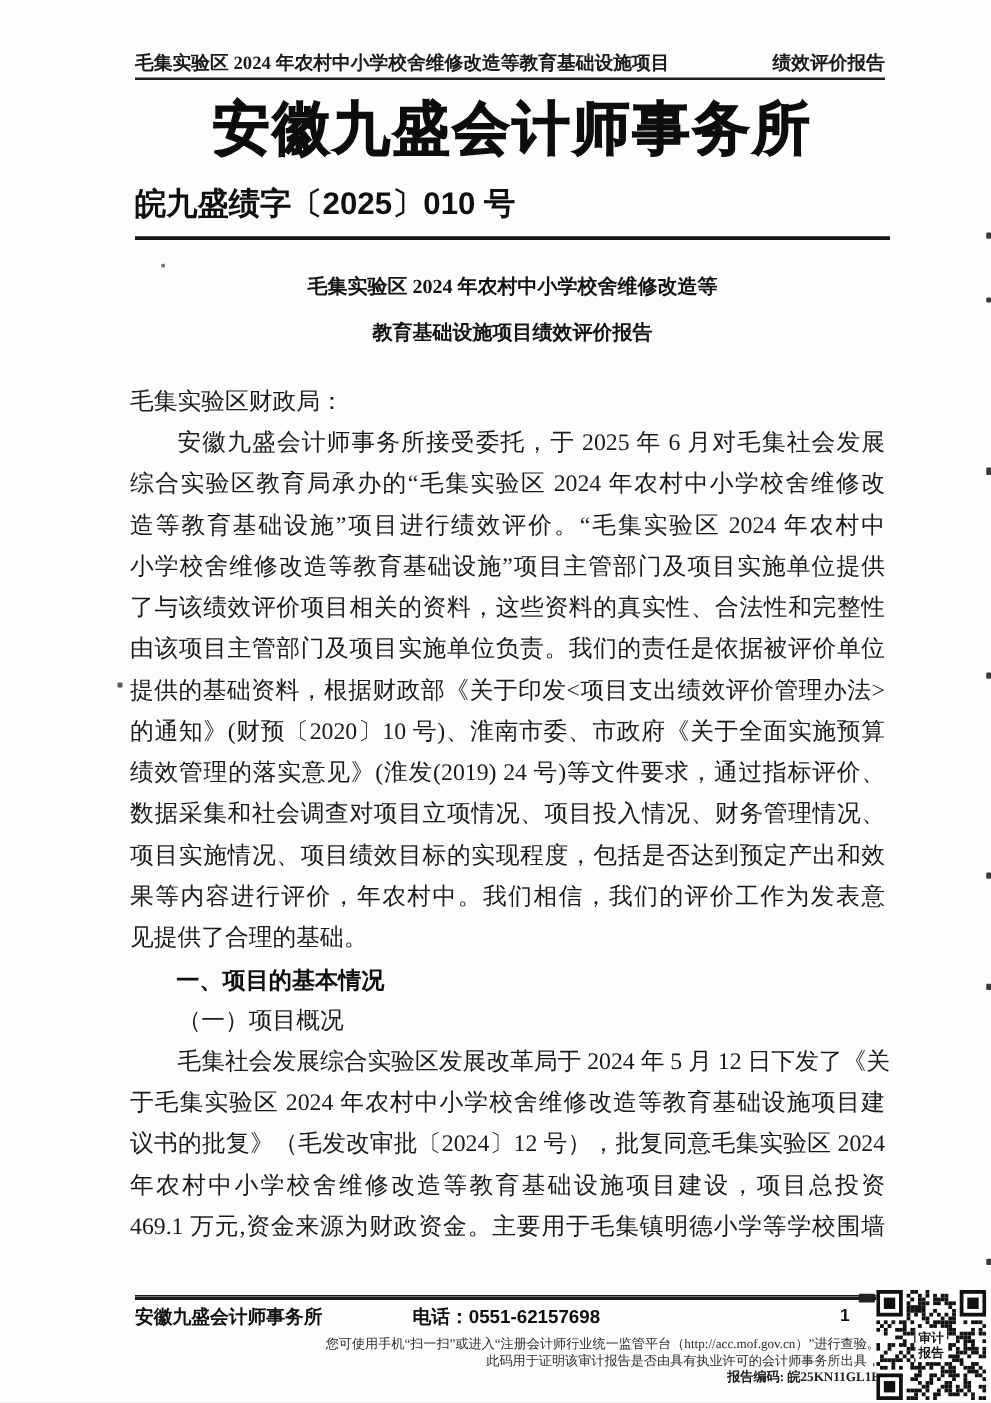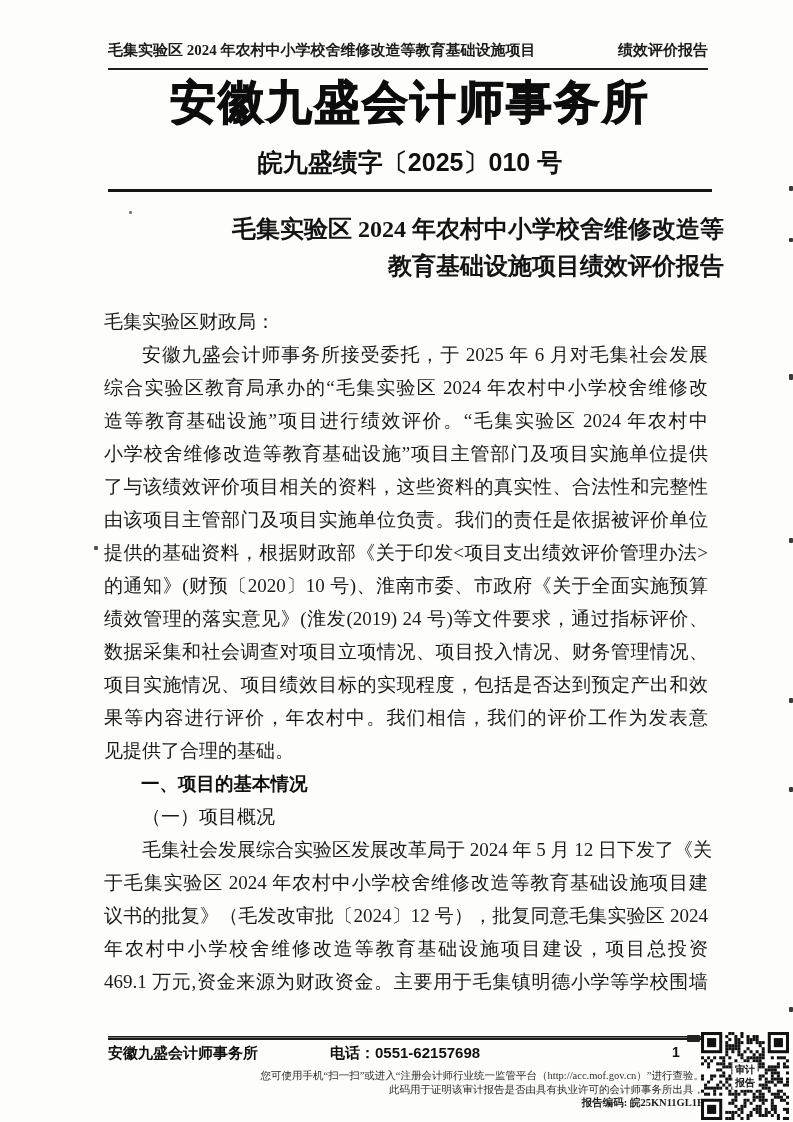--- a/index.html
+++ b/index.html
@@ -11,46 +11,45 @@
     overflow:hidden;
     color:#1b1b1b;
     font-family:"Liberation Serif","DejaVu Serif",serif;
   }
   
   .running-header{
     position:absolute;top:34px;left:108px;width:600px;height:26px;
     display:flex;justify-content:space-between;align-items:flex-end;
     border-bottom:2px solid #1f1f1f;
     font-size:15px;font-weight:700;
-    padding-bottom:8px;
+    padding-bottom:2px;
   }
   
   .masthead{
     position:absolute;top:74px;left:108px;width:604px;
     text-align:center;
     font-family:"Liberation Sans","DejaVu Sans",sans-serif;
     font-weight:900;font-size:46px;line-height:1.25;
     letter-spacing:2px;color:#0d0d0d;
     -webkit-text-stroke:1px #0d0d0d;
   }
   .doc-number{
     position:absolute;top:146px;left:108px;width:604px;
-    text-align:center;
     font-family:"Liberation Sans","DejaVu Sans",sans-serif;
     font-weight:800;font-size:25px;color:#101010;
   }
   .masthead-rule{
     position:absolute;top:189px;left:108px;width:604px;height:3px;
     background:#161616;
   }
   
   .doc-title{
     position:absolute;top:211px;left:96px;width:628px;
-    text-align:right;
-    font-size:24px;line-height:37px;font-weight:700;
+    text-align:center;
+    font-size:16px;line-height:37px;font-weight:700;
     color:#141414;
   }
   
   .body-text{
     position:absolute;top:305px;left:104px;width:604px;
     font-size:19px;line-height:33px;color:#1a1a1a;
   }
   .bl{text-align:justify;text-align-last:justify;white-space:nowrap;}
   .bl.plain{text-align-last:left;}
   .bl.indent{text-indent:2em;text-align-last:left;}

